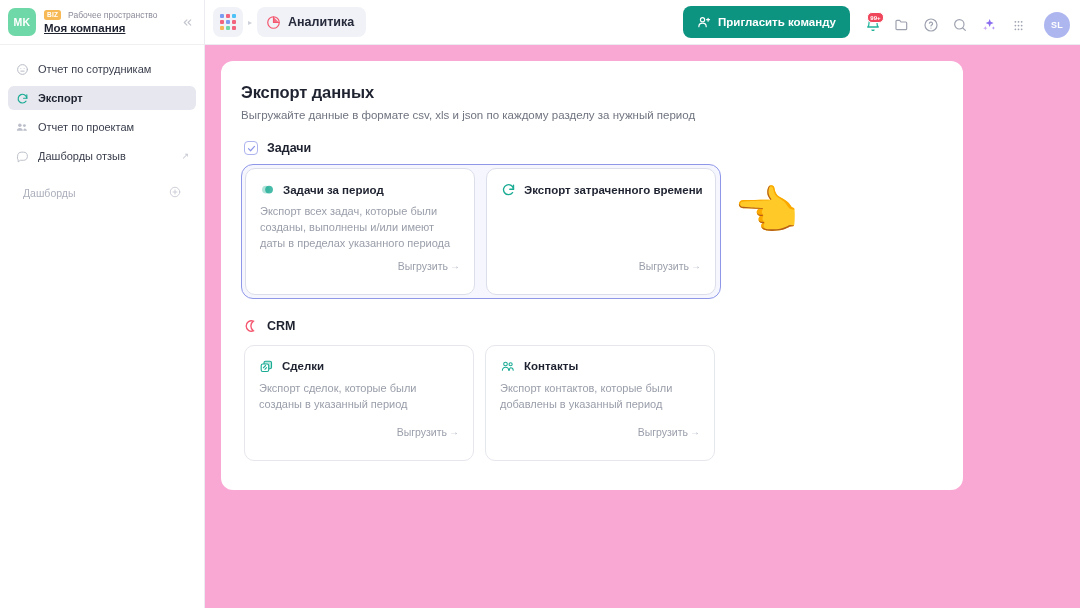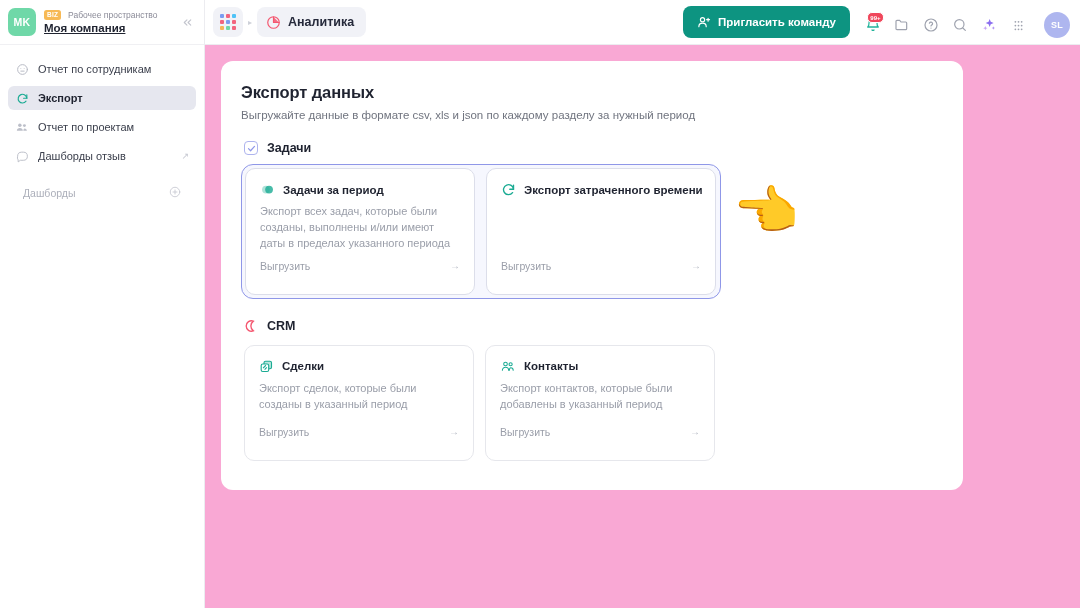--- a/index.html
+++ b/index.html
@@ -166,21 +166,21 @@
     padding: 13px 14px 22px 14px;
     display: flex; flex-direction: column;
     cursor: pointer;
     flex: none;
   }
   .cards-wrap.selected .card { border-color: #dcdeea; }
   .card + .card { margin-left: 11px; }
   .card-head { display: flex; align-items: center; gap: 8px; }
   .card-title { font-size: 11.5px; font-weight: bold; color: #1f2330; white-space: nowrap; }
   .card-desc { font-size: 11px; color: #9a9ea9; line-height: 1.45; margin-top: 7px; }
-  .card-foot { margin-top: auto; display: flex; justify-content: space-between; align-items: center; gap: 2px; padding-top: 8px; }
+  .card-foot { margin-top: auto; display: flex; justify-content: flex-end; align-items: center; gap: 2px; padding-top: 8px; }
   .card-link { font-size: 10.5px; color: #9a9ea9; }
   .card-arrow { color: #b6bac4; font-size: 10px; }
 
   .pointer-emoji {
     position: absolute; left: 733px; top: 184px;
     font-size: 53px; line-height: 1;
     user-select: none; pointer-events: none;
   }
 </style>
 </head>

